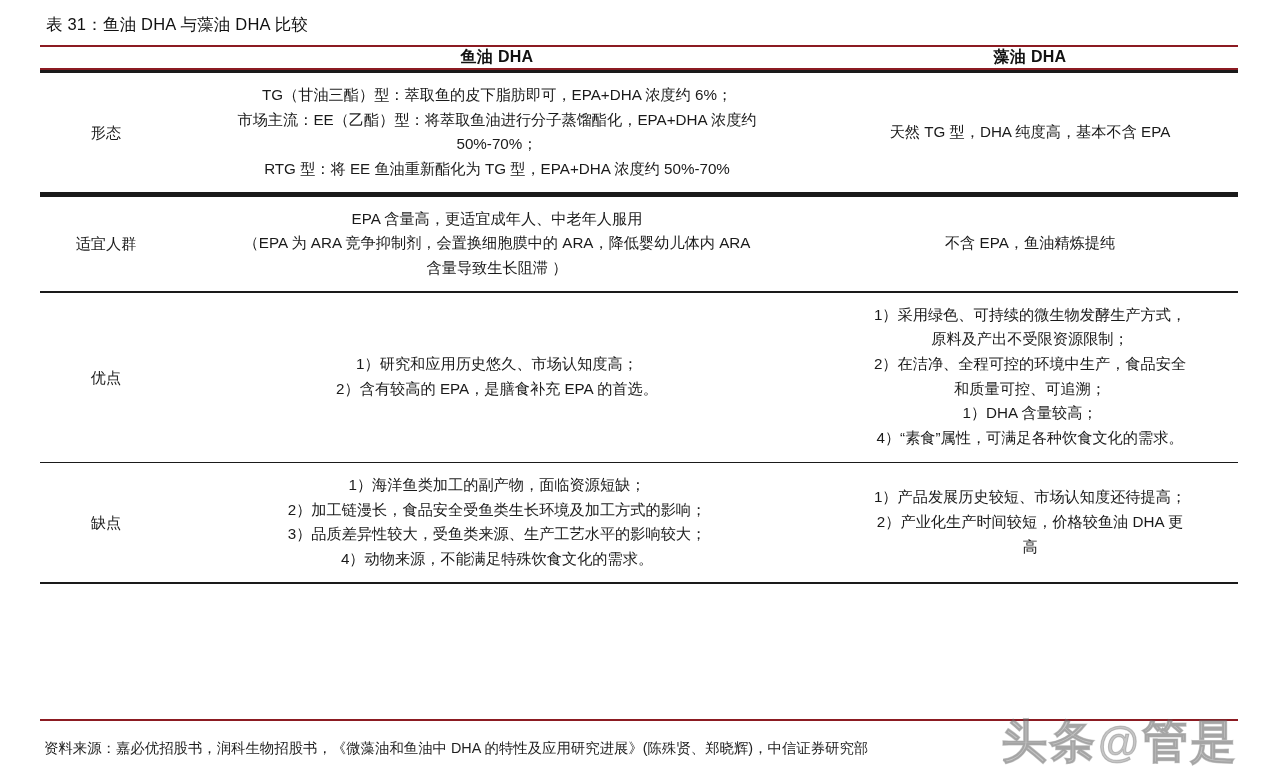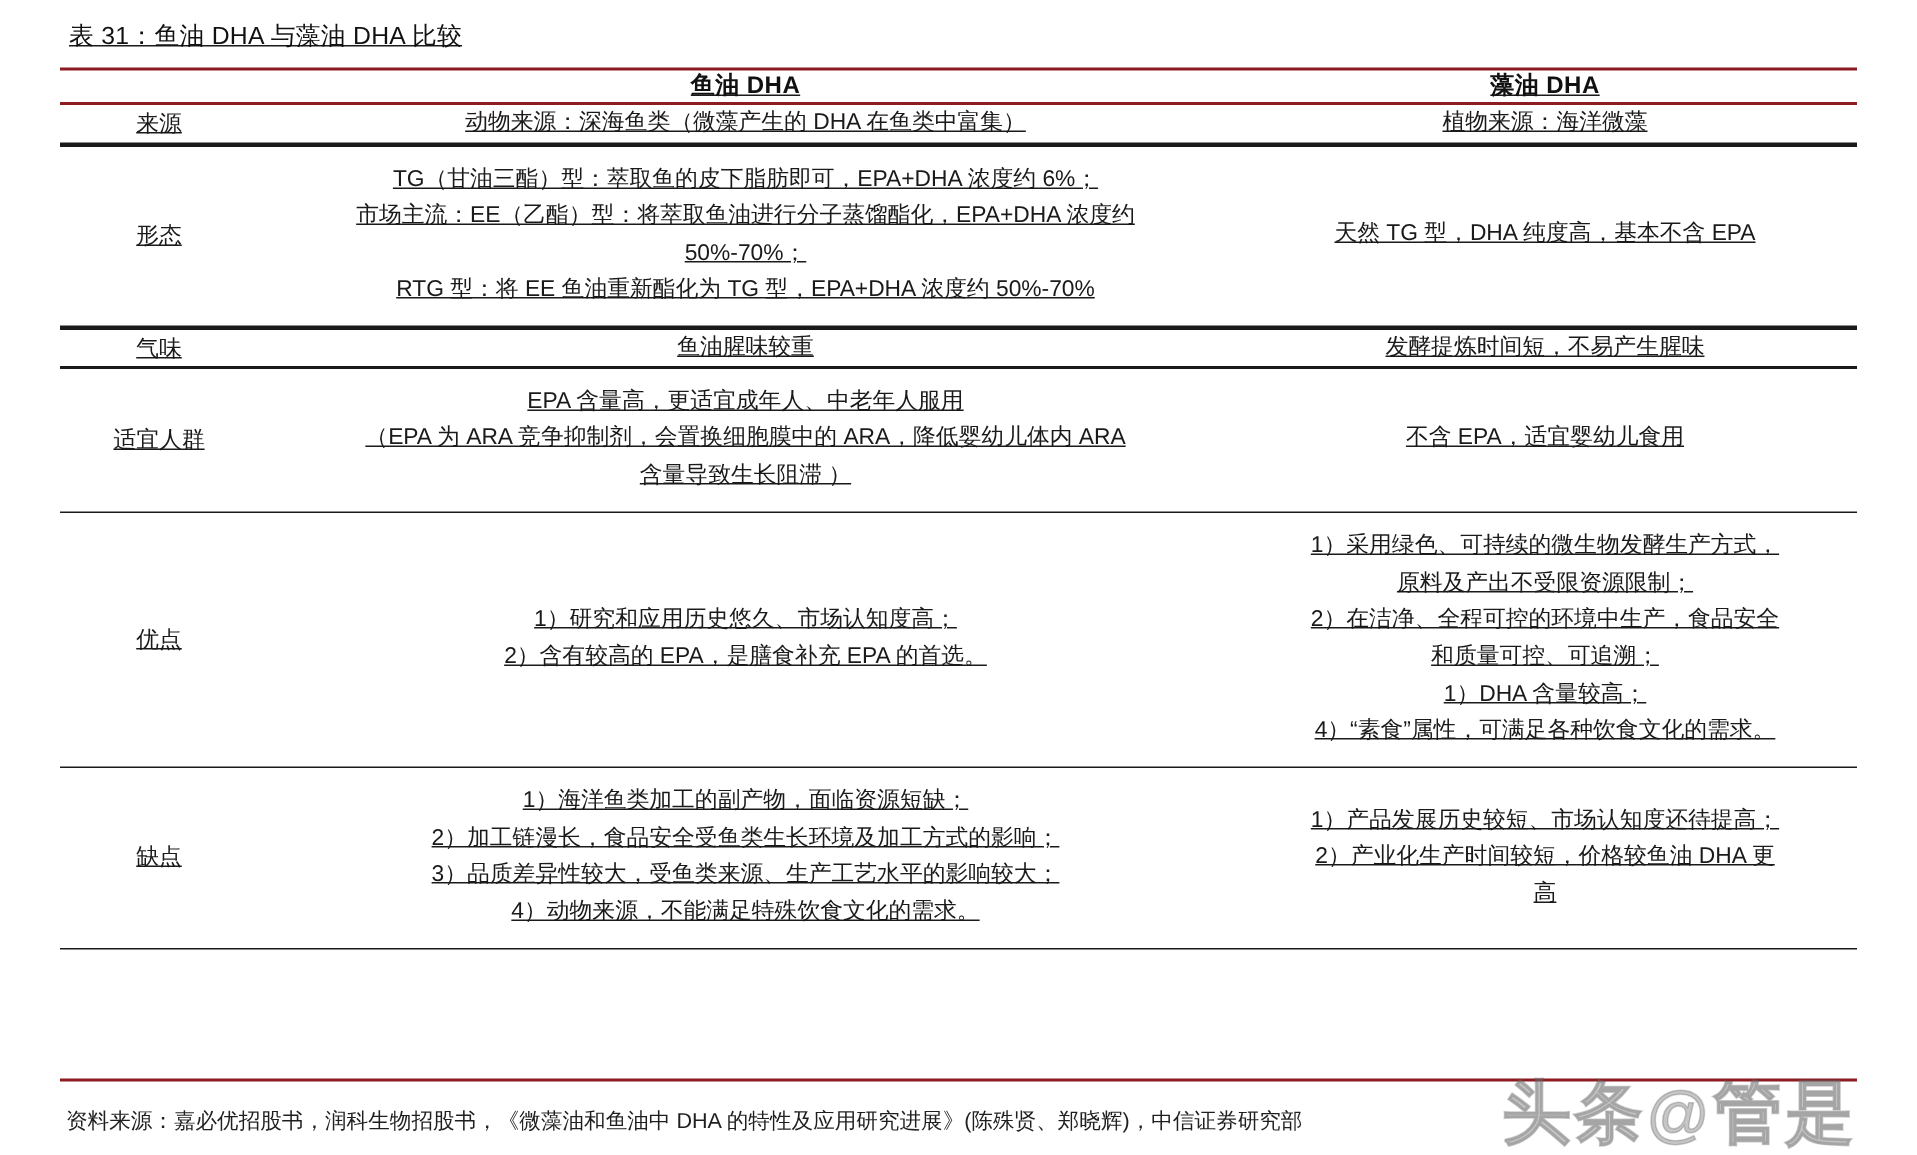--- a/index.html
+++ b/index.html
@@ -16,21 +16,20 @@
     color: #1a1a1a;
     position: relative;
   }
 
   .page {
     position: relative;
     width: 1278px;
     height: 770px;
     box-sizing: border-box;
     padding: 0 40px;
-    text-decoration: underline;
   }
 
   
   .table-title {
     font-size: 16.5px;
     line-height: 1.3;
     color: #111111;
     padding: 14px 0 10px 6px;
     letter-spacing: 0.2px;
     white-space: nowrap;
@@ -151,29 +150,20 @@
       </tr>
       <tr>
         <td class="sep-cell" colspan="3">
           <div class="sep-line-red"></div>
         </td>
       </tr>
     </thead>
 
     <tbody>
 
-    <tr>
-          <td class="cellpad label">来源</td>
-          <td class="cellpad left-block ">
-            <div class="nowrapline">动物来源：深海鱼类（微藻产生的 DHA 在鱼类中富集）</div>
-          </td>
-          <td class="cellpad left-block ">
-            <div class="nowrapline">植物来源：海洋微藻</div>
-          </td>
-        </tr>
         <tr>
           <td class="sep-cell" colspan="3">
             <div class="sep-line-black"></div>
           </td>
         </tr>
         <tr>
           <td class="sep-cell" colspan="3">
             <div class="sep-line-black"></div>
           </td>
         </tr>
@@ -193,42 +183,33 @@
           <td class="sep-cell" colspan="3">
             <div class="sep-line-black"></div>
           </td>
         </tr>
         <tr>
           <td class="sep-cell" colspan="3">
             <div class="sep-line-black"></div>
           </td>
         </tr>
         <tr>
-          <td class="cellpad label">气味</td>
-          <td class="cellpad left-block ">
-            <div class="nowrapline">鱼油腥味较重</div>
-          </td>
-          <td class="cellpad left-block ">
-            <div class="nowrapline">发酵提炼时间短，不易产生腥味</div>
-          </td>
-        </tr>
-        <tr>
           <td class="sep-cell" colspan="3">
             <div class="sep-line-black"></div>
           </td>
         </tr>
         <tr>
           <td class="cellpad label">适宜人群</td>
           <td class="cellpad left-block tall">
             <div class="nowrapline">EPA 含量高，更适宜成年人、中老年人服用</div>
             <div class="nowrapline">（EPA 为 ARA 竞争抑制剂，会置换细胞膜中的 ARA，降低婴幼儿体内 ARA</div>
             <div class="nowrapline">含量导致生长阻滞 ）</div>
           </td>
           <td class="cellpad left-block tall">
-            <div class="nowrapline">不含 EPA，适宜婴幼儿食用</div>
+            <div class="nowrapline">不含 EPA，鱼油精炼提纯</div>
           </td>
         </tr>
         <tr>
           <td class="sep-cell" colspan="3">
             <div class="sep-line-black"></div>
           </td>
         </tr>
         <tr>
           <td class="cellpad label">优点</td>
           <td class="cellpad left-block tall">

